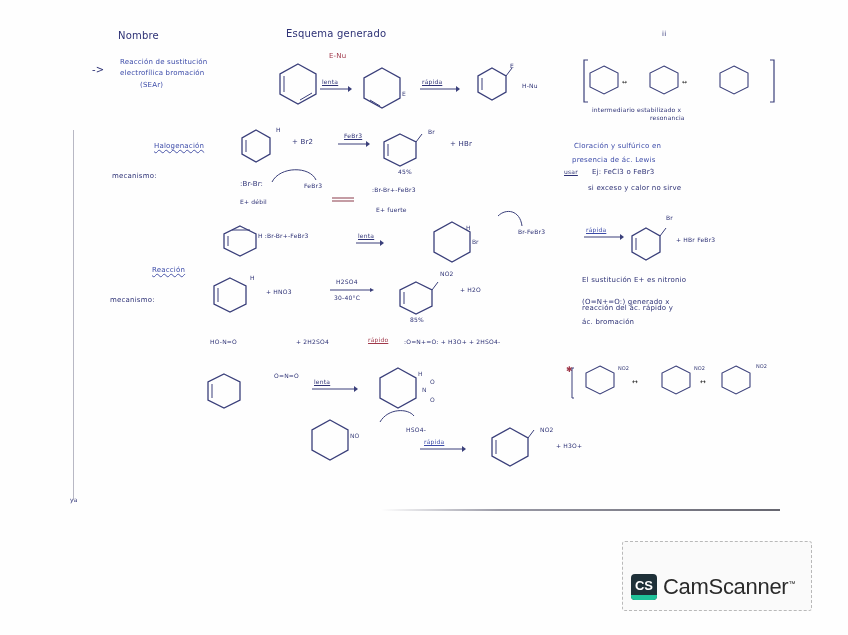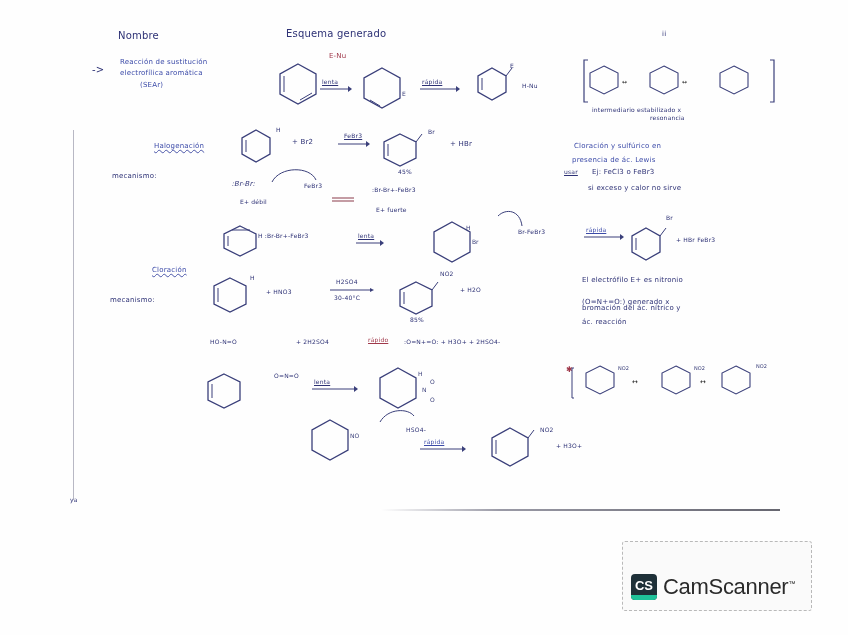--- a/index.html
+++ b/index.html
@@ -37,21 +37,21 @@
 
   <div class="margin-line"></div>
   <div class="bottom-line"></div>
 
   <div class="hw md" style="left:118px;top:30px;">Nombre</div>
   <div class="hw md" style="left:286px;top:28px;">Esquema generado</div>
   <div class="hw sm" style="left:662px;top:30px;">ii</div>
 
   <div class="hw md" style="left:92px;top:64px;">-&gt;</div>
   <div class="hw sm blue" style="left:120px;top:58px;">Reacción de sustitución</div>
-  <div class="hw sm blue" style="left:120px;top:69px;">electrofílica aromática</div>
+  <div class="hw sm blue" style="left:120px;top:69px;">electrofílica bromación</div>
   <div class="hw sm blue" style="left:140px;top:81px;">(SEAr)</div>
 
   <svg class="svg-abs" style="left:278px;top:62px;" width="40" height="44">
     <polygon points="20,2 38,12 38,32 20,42 2,32 2,12" fill="none" stroke="#3a3f7a" stroke-width="1.3"></polygon>
     <line x1="6" y1="14" x2="6" y2="30" stroke="#3a3f7a" stroke-width="1"></line>
     <line x1="22" y1="38" x2="34" y2="31" stroke="#3a3f7a" stroke-width="1"></line>
   </svg>
   <div class="hw sm red" style="left:329px;top:52px;">E-Nu</div>
   <div class="hw xs ul" style="left:322px;top:78px;">lenta</div>
   <svg class="svg-abs" style="left:320px;top:86px;" width="32" height="6">
@@ -106,21 +106,21 @@
     </svg>
   <svg class="svg-abs" style="left:384px;top:130px;" width="40" height="40">
     <polygon points="16,4 32,12 32,28 16,36 0,28 0,12" fill="none" stroke="#3a3f7a" stroke-width="1.3"></polygon>
     <line x1="4" y1="14" x2="4" y2="26" stroke="#3a3f7a"></line>
     <line x1="32" y1="12" x2="38" y2="4" stroke="#3a3f7a"></line>
   </svg>
   <div class="hw xs" style="left:428px;top:128px;">Br</div>
   <div class="hw sm" style="left:450px;top:140px;">+ HBr</div>
   <div class="hw xs" style="left:398px;top:168px;">45%</div>
 
-  <div class="hw sm" style="left:232px;top:180px;font-style:italic;">:Br-Br:</div>
+  <div class="hw sm" style="left:240px;top:180px;">:Br-Br:</div>
   <div class="hw xs" style="left:240px;top:198px;">E+ débil</div>
   <svg class="svg-abs" style="left:270px;top:166px;" width="50" height="18">
       <path d="M2,16 C10,0 40,0 46,14" fill="none" stroke="#3a3f7a"></path>
     </svg>
   <div class="hw xs" style="left:304px;top:182px;">FeBr3</div>
   <svg class="svg-abs" style="left:332px;top:196px;" width="24" height="6">
       <line x1="0" y1="2" x2="22" y2="2" stroke="#8a3a4a"></line>
       <line x1="0" y1="5" x2="22" y2="5" stroke="#8a3a4a"></line>
     </svg>
   <div class="hw xs" style="left:372px;top:186px;">:Br-Br+-FeBr3</div>
@@ -158,21 +158,21 @@
   </svg>
   <div class="hw xs" style="left:666px;top:214px;">Br</div>
   <div class="hw xs" style="left:676px;top:236px;">+ HBr   FeBr3</div>
 
   <div class="hw sm blue" style="left:574px;top:142px;">Cloración y sulfúrico en</div>
   <div class="hw sm blue" style="left:572px;top:156px;">presencia de ác. Lewis</div>
   <div class="hw xs ul" style="left:564px;top:168px;">usar</div>
   <div class="hw sm" style="left:592px;top:168px;">Ej: FeCl3 o FeBr3</div>
   <div class="hw sm" style="left:588px;top:184px;">si exceso y calor no sirve</div>
 
-  <div class="hw sm blue wavy" style="left:108px;top:266px;">Cloración</div>
+  <div class="hw sm blue wavy" style="left:108px;top:266px;">Reacción</div>
   <div class="hw sm" style="left:110px;top:296px;">mecanismo:</div>
 
   <svg class="svg-abs" style="left:214px;top:276px;" width="36" height="38">
     <polygon points="16,2 32,10 32,28 16,36 0,28 0,10" fill="none" stroke="#3a3f7a" stroke-width="1.3"></polygon>
     <line x1="4" y1="12" x2="4" y2="26" stroke="#3a3f7a"></line>
   </svg>
   <div class="hw xs" style="left:250px;top:274px;">H</div>
   <div class="hw xs" style="left:266px;top:288px;">+ HNO3</div>
   <div class="hw xs" style="left:336px;top:278px;">H2SO4</div>
   <svg class="svg-abs" style="left:330px;top:288px;" width="44" height="4">
@@ -182,24 +182,24 @@
   <div class="hw xs" style="left:334px;top:294px;">30-40°C</div>
   <svg class="svg-abs" style="left:400px;top:278px;" width="40" height="40">
     <polygon points="16,4 32,12 32,28 16,36 0,28 0,12" fill="none" stroke="#3a3f7a" stroke-width="1.3"></polygon>
     <line x1="4" y1="14" x2="4" y2="26" stroke="#3a3f7a"></line>
     <line x1="32" y1="12" x2="38" y2="4" stroke="#3a3f7a"></line>
   </svg>
   <div class="hw xs" style="left:440px;top:270px;">NO2</div>
   <div class="hw xs" style="left:460px;top:286px;">+ H2O</div>
   <div class="hw xs" style="left:410px;top:316px;">85%</div>
 
-  <div class="hw sm" style="left:582px;top:276px;">El electrófilo E+ es nitronio</div>
+  <div class="hw sm" style="left:582px;top:276px;">El sustitución E+ es nitronio</div>
   <div class="hw sm" style="left:582px;top:290px;margin-top:8px;">(O=N+=O:) generado x</div>
-  <div class="hw sm" style="left:582px;top:304px;">bromación del ác. nítrico y</div>
-  <div class="hw sm" style="left:582px;top:318px;">ác. reacción</div>
+  <div class="hw sm" style="left:582px;top:304px;">reacción del ác. rápido y</div>
+  <div class="hw sm" style="left:582px;top:318px;">ác. bromación</div>
 
   <div class="hw xs" style="left:210px;top:338px;">HO-N=O</div>
   <div class="hw xs" style="left:296px;top:338px;">+ 2H2SO4</div>
   <div class="hw xs ul red" style="left:368px;top:336px;">rápido</div>
   <div class="hw xs" style="left:404px;top:338px;">:O=N+=O: + H3O+ + 2HSO4-</div>
 
   <svg class="svg-abs" style="left:208px;top:372px;" width="40" height="38">
     <polygon points="16,2 32,10 32,28 16,36 0,28 0,10" fill="none" stroke="#3a3f7a" stroke-width="1.3"></polygon>
     <line x1="4" y1="12" x2="4" y2="26" stroke="#3a3f7a"></line>
   </svg>

